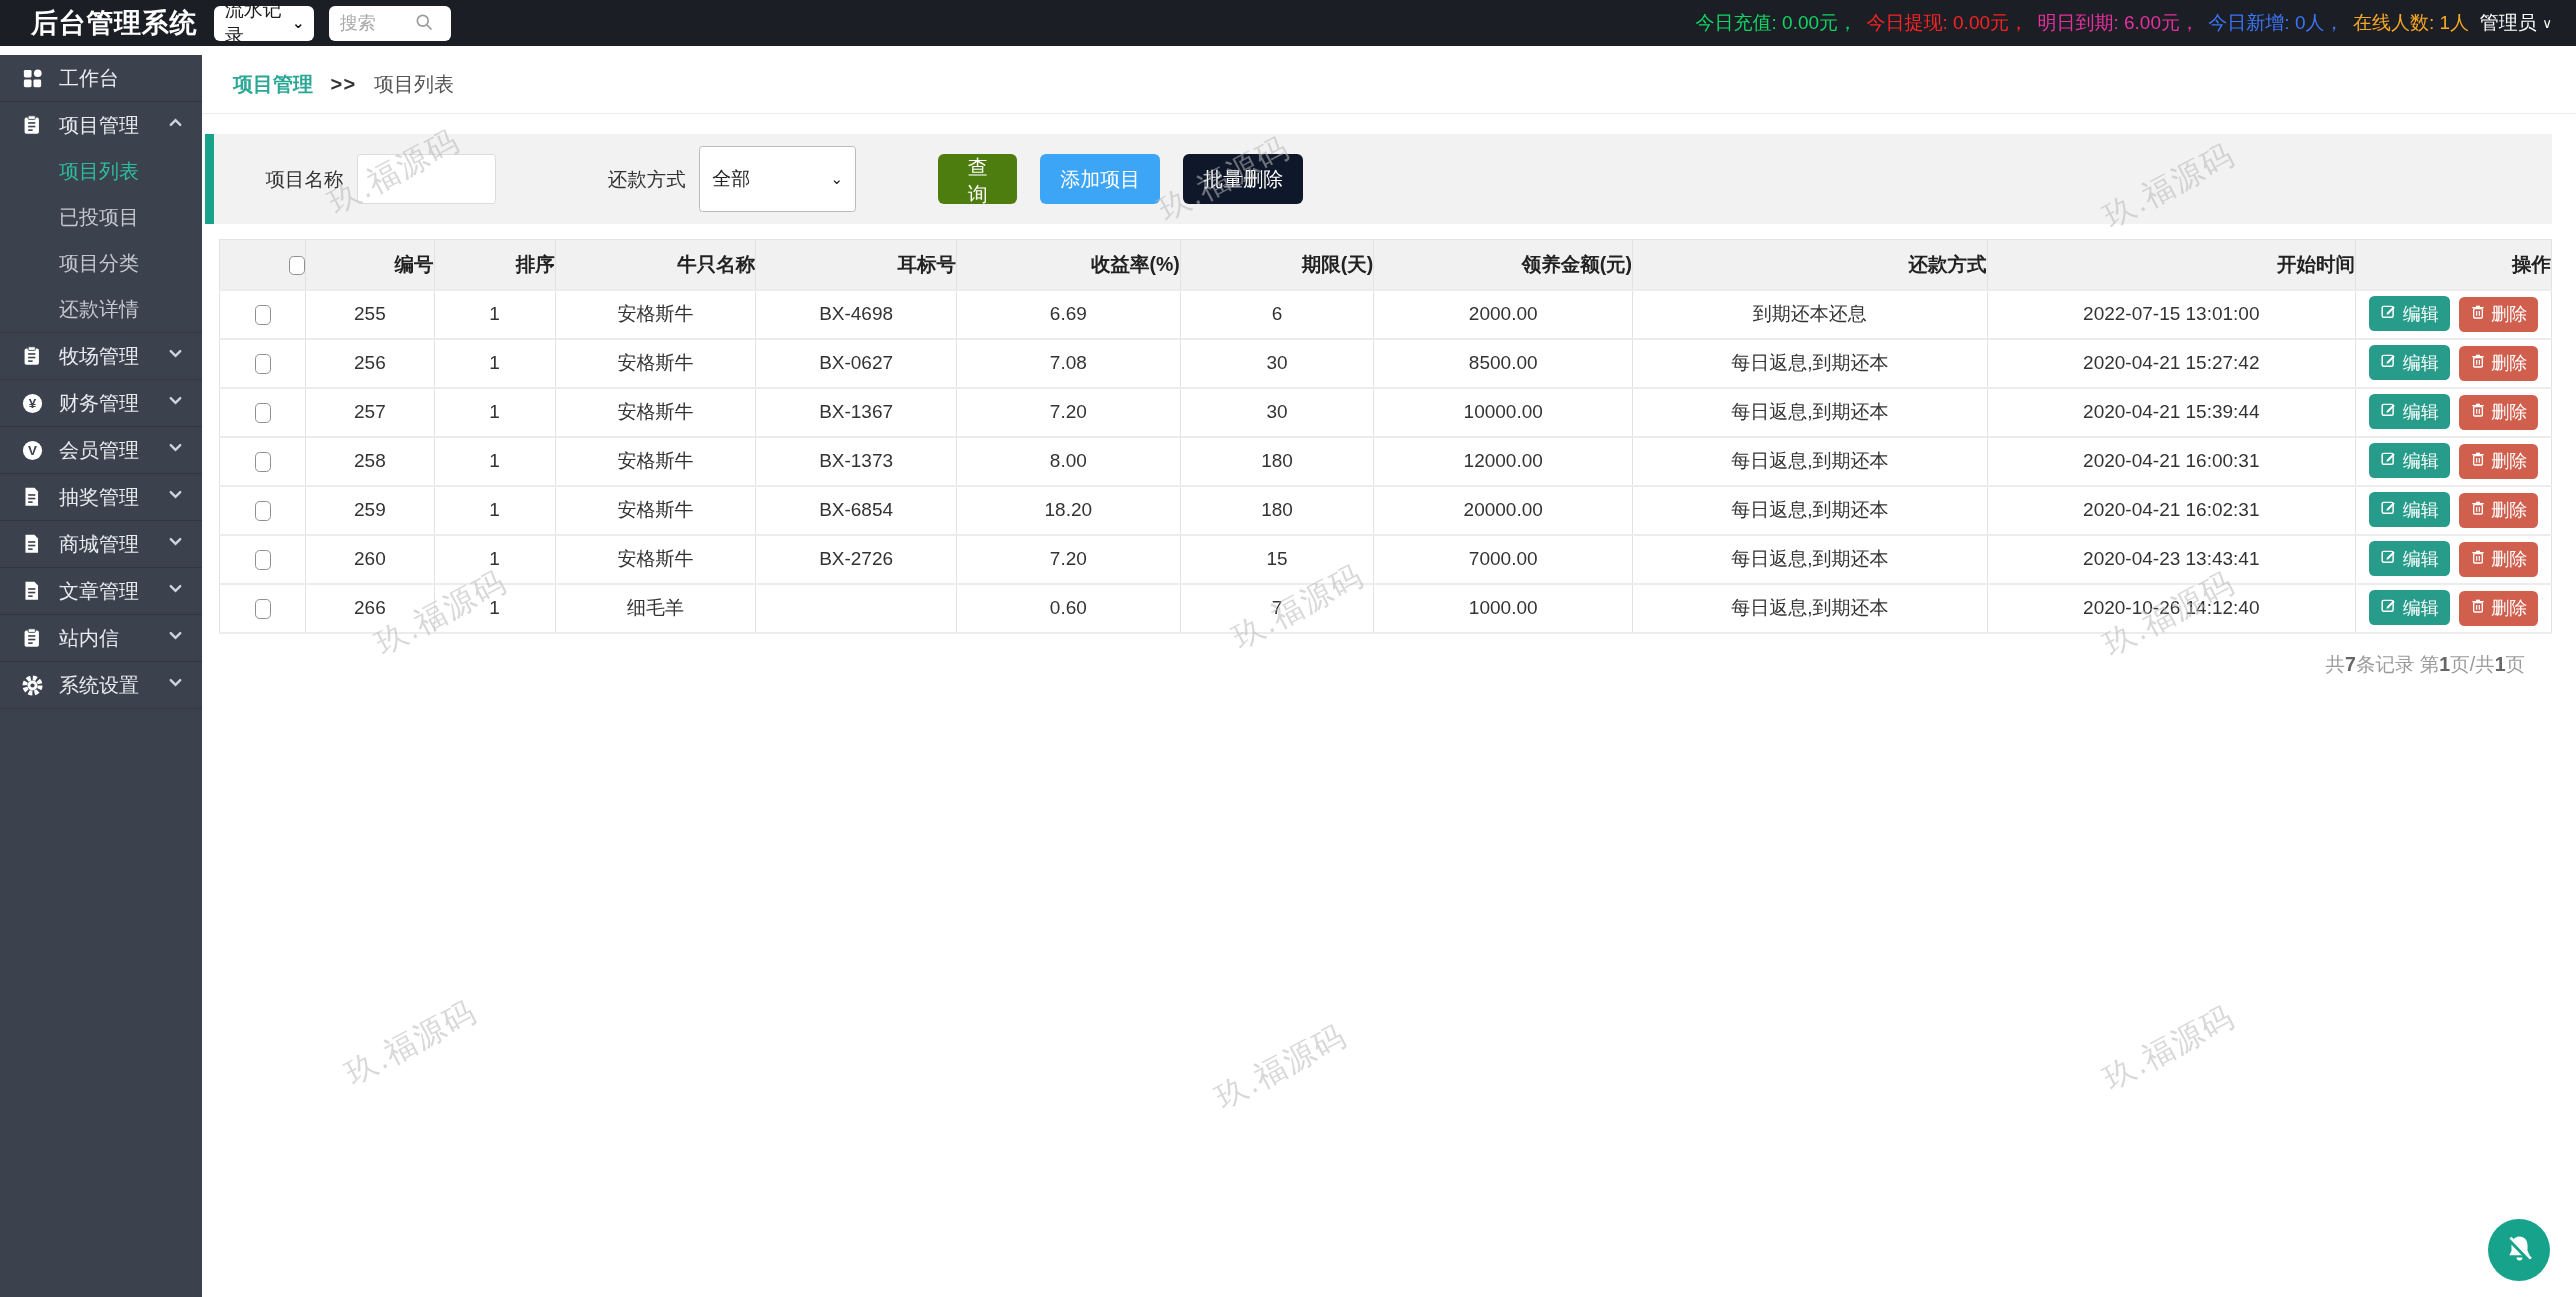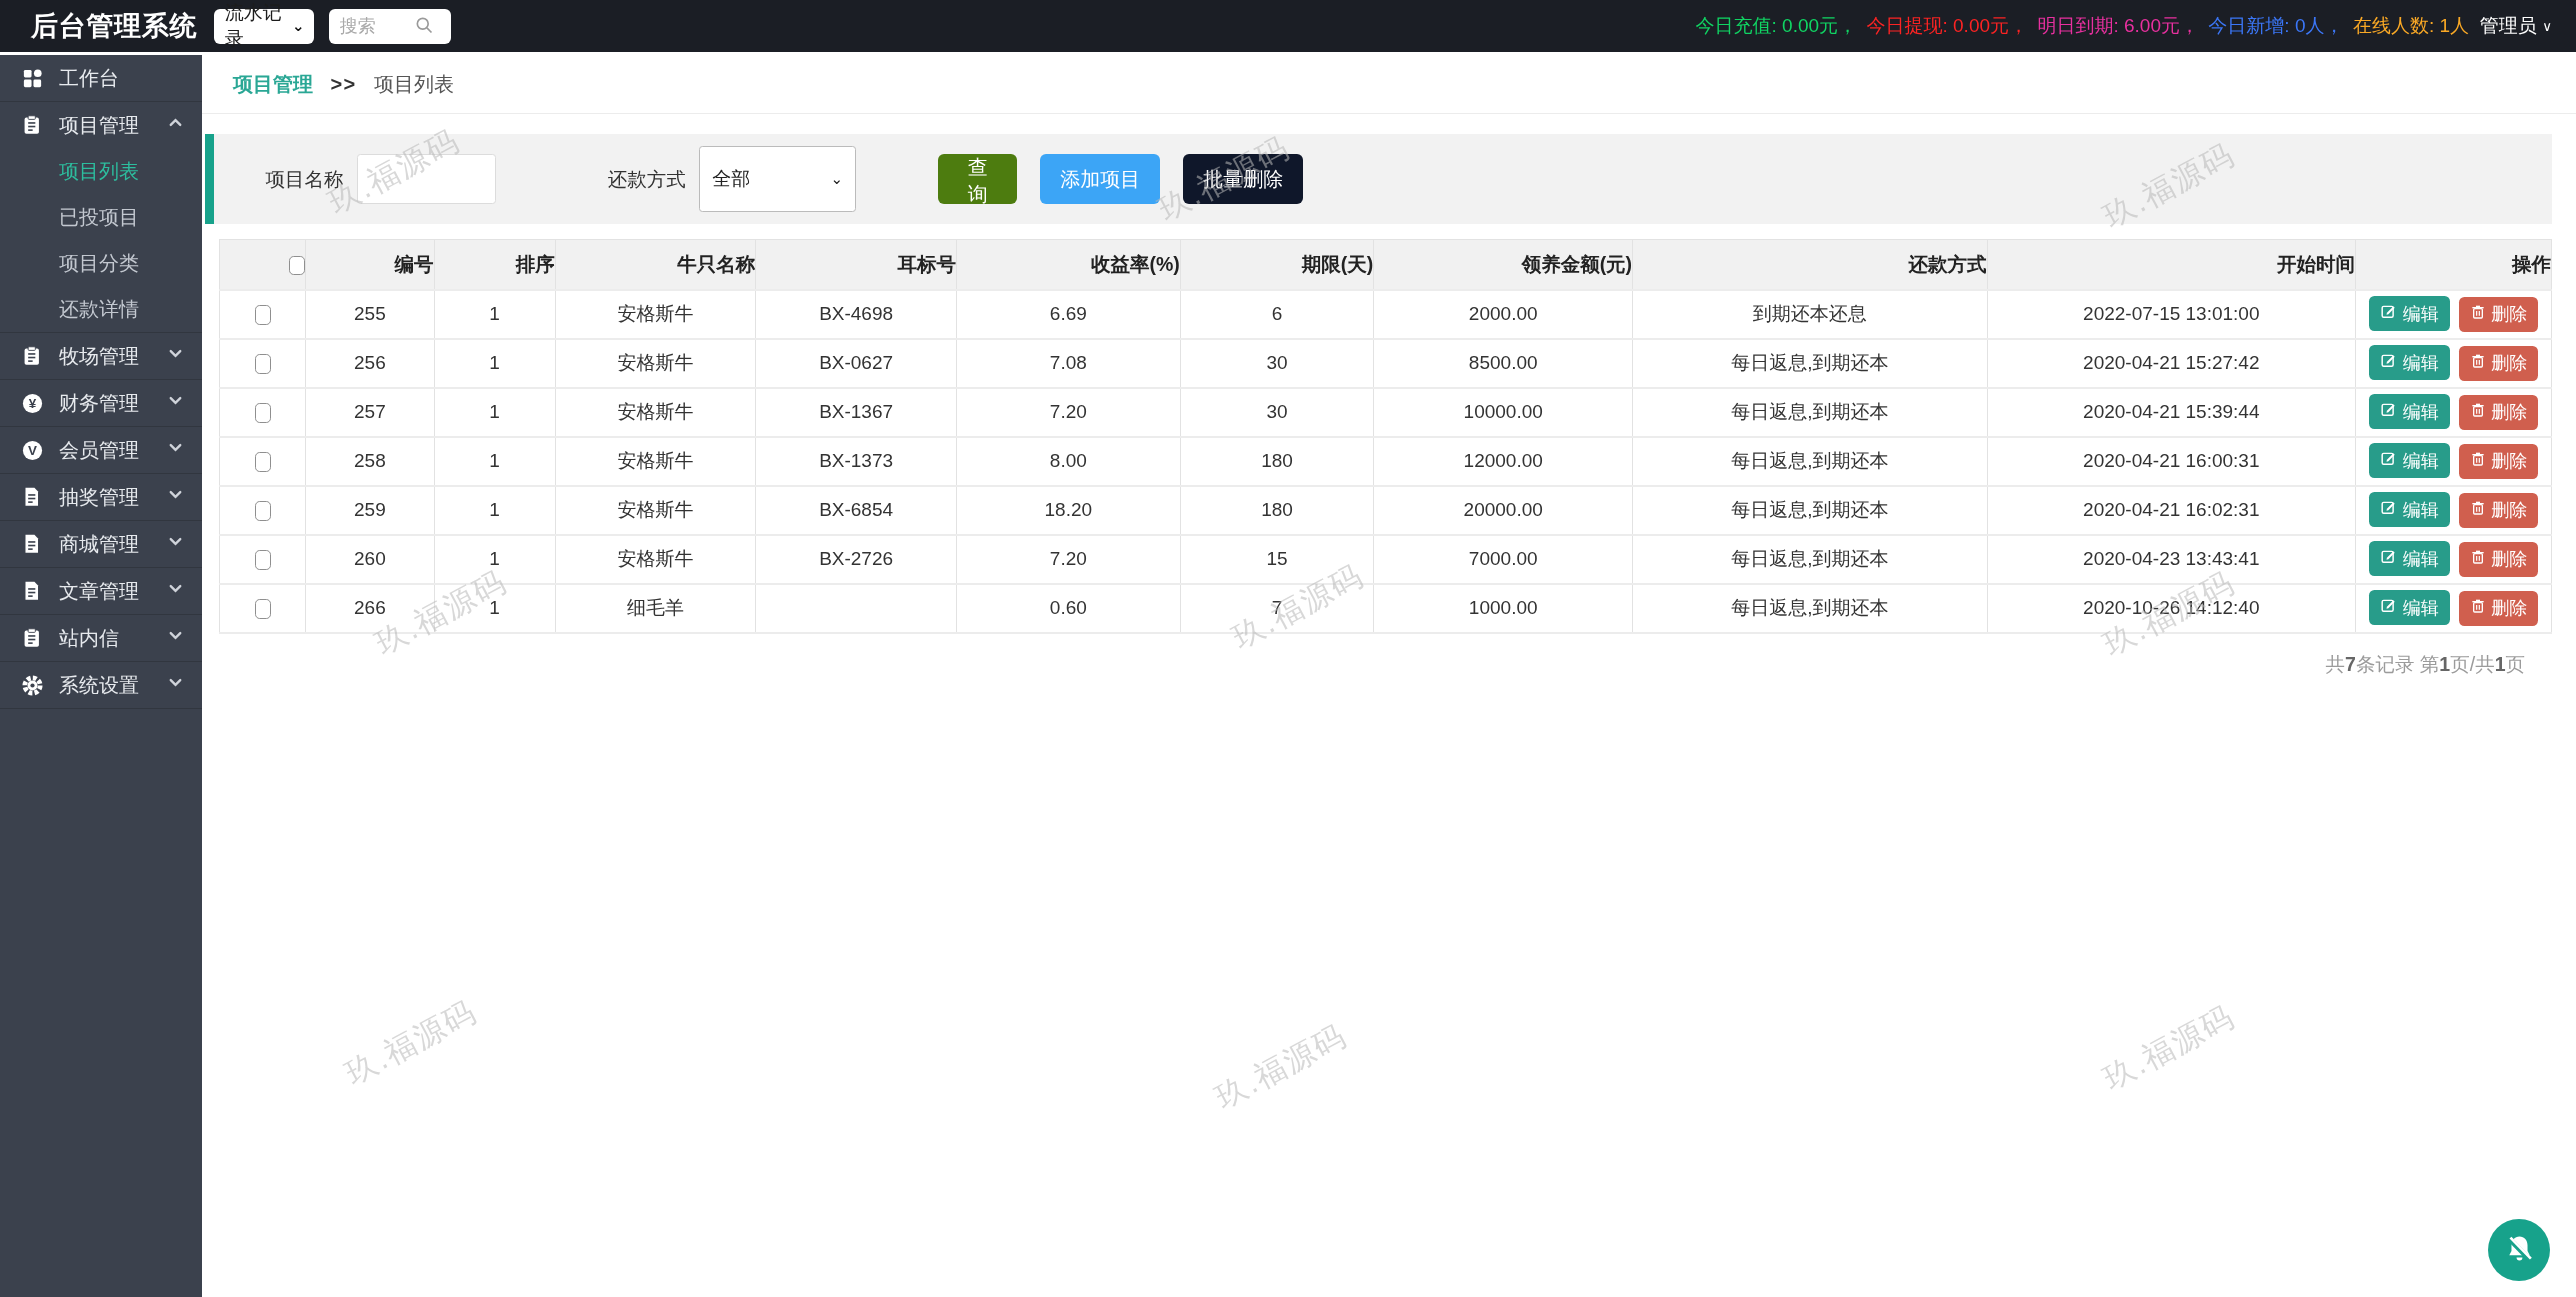--- a/index.html
+++ b/index.html
@@ -1,20 +1,20 @@
 <!DOCTYPE html>
 <html style="font-size:10.8px"><head>
 <meta charset="utf-8">
 <style>
   * { margin:0; padding:0; box-sizing:border-box; }
   html,body { width:2576px; height:1297px; overflow:hidden; background:#fff;
     font-family:"Liberation Sans","DejaVu Sans",sans-serif; }
 
   
-  .topbar { position:absolute; top:0; left:0; width:2576px; height:52px;
+  .topbar { position:absolute; top:0; left:0; width:2576px; height:46px;
     background:#1b1e25; display:flex; align-items:center; z-index:20; }
   .brand { width:202px; padding-left:31px; color:#fff; font-size:27px; font-weight:bold; letter-spacing:0.7px; }
   .module-select { margin-left:12px; width:100px; height:35px; background:#fff; border-radius:6px;
     display:flex; align-items:center; justify-content:space-between; padding:0 9.4px 0 10.8px;
     font-size:19px; color:#1c1c1c; cursor:pointer; }
   .module-select .chev { font-size:15px; color:#111; font-weight:bold; }
   .searchbox { margin-left:15px; width:122px; height:35px; background:#fff; border-radius:6px;
     display:flex; align-items:center; padding:0 8px 0 10.8px; }
   .searchbox input { border:none; outline:none; width:74px; font-size:18px; color:#c2410c; background:transparent; }
   .searchbox input::placeholder { color:#a9a9a9; }

